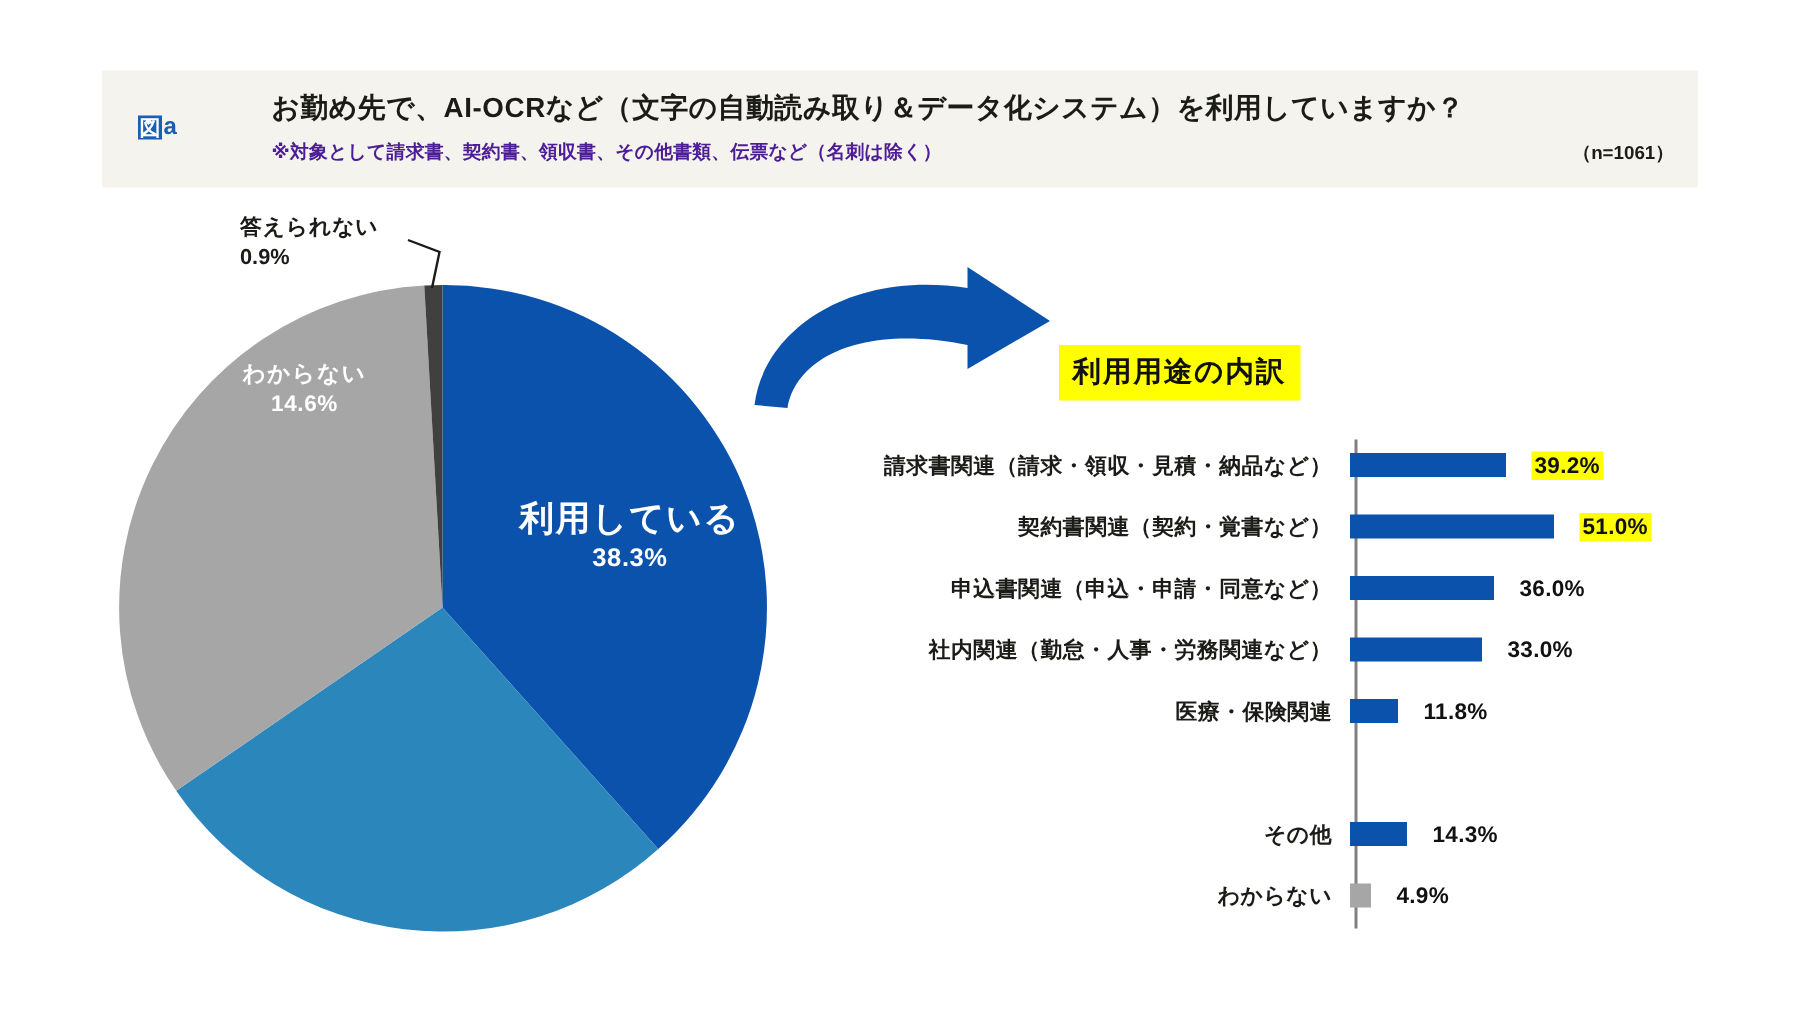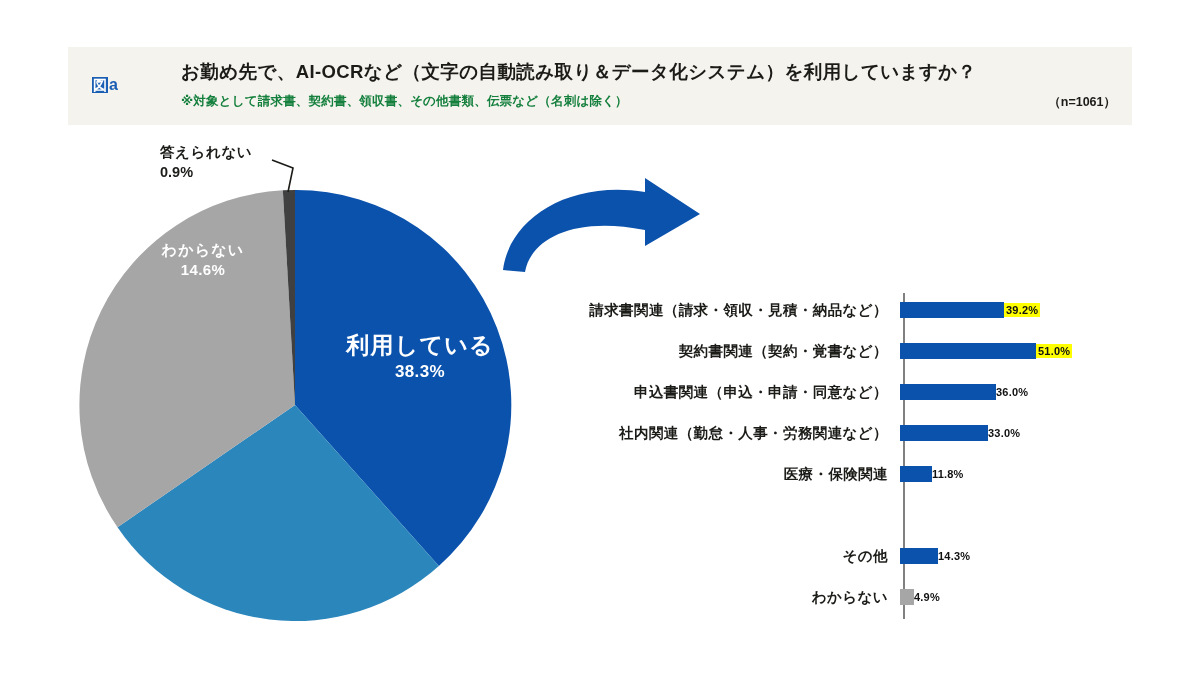--- a/index.html
+++ b/index.html
@@ -33,21 +33,21 @@
   }
   .fig-tag .fig-a{color:#1a5fb4;font-size:16px;font-weight:bold;line-height:16px;}
 
   .hdr-title{
     position:absolute;left:113px;top:12px;
     font-size:18.5px;font-weight:bold;color:#1b1b18;
     letter-spacing:0.4px;white-space:nowrap;
   }
   .hdr-sub{
     position:absolute;left:113px;top:46px;
-    font-size:12.5px;font-weight:bold;color:#15803d;
+    font-size:12.5px;font-weight:bold;color:#4c1d95;
     letter-spacing:0.2px;white-space:nowrap;
   }
   .hdr-n{
     position:absolute;right:16px;top:47px;
     font-size:12.5px;font-weight:bold;color:#1b1b18;
     white-space:nowrap;
   }
 
   
   .pie-wrap{position:absolute;left:0px;top:130px;width:560px;height:545px;}
@@ -108,22 +108,22 @@
     padding-right:12px;box-sizing:border-box;
   }
   .bar-track{
     position:relative;flex:1;height:22px;display:flex;align-items:center;
   }
   .bar-fill{
     height:16px;background:#0b52ad;display:block;
   }
   .bar-fill.muted{background:#a6a6a6;}
   .bar-val{
-    font-size:11px;font-weight:bold;color:#111111;
-    margin-left:0;white-space:nowrap;letter-spacing:0.2px;text-align:center;
+    font-size:15px;font-weight:bold;color:#111111;
+    margin-left:17px;white-space:nowrap;letter-spacing:0.2px;text-align:center;
   }
   .bar-val.hl{background:#ffff00;padding:1px 2px;}
 </style>
 </head>
 <body>
 
 <div id="root">
 
   <div class="header-box">
     <div class="fig-tag">
@@ -165,20 +165,21 @@
     </div>
 
   </div>
 
   <div class="arrow-wrap">
     <svg width="225" height="105" viewBox="0 0 225 105">
       <path d="M 8 98 C 14 48 72 8 150 20 L 150 6 L 205 42 L 150 74 L 150 58 C 80 44 36 66 30 100 Z" fill="#0b52ad"></path>
     </svg>
   </div>
 
+  <div class="sub-title">利用用途の内訳</div>
 
   <div class="bars">
     <div class="bar-axis"></div>
 
     <div class="bar-row" style="top:6px">
       <div class="bar-cat">請求書関連（請求・領収・見積・納品など）</div>
       <div class="bar-track">
         <span class="bar-fill" style="width:104px"></span>
         <span class="bar-val hl">39.2%</span>
       </div>

